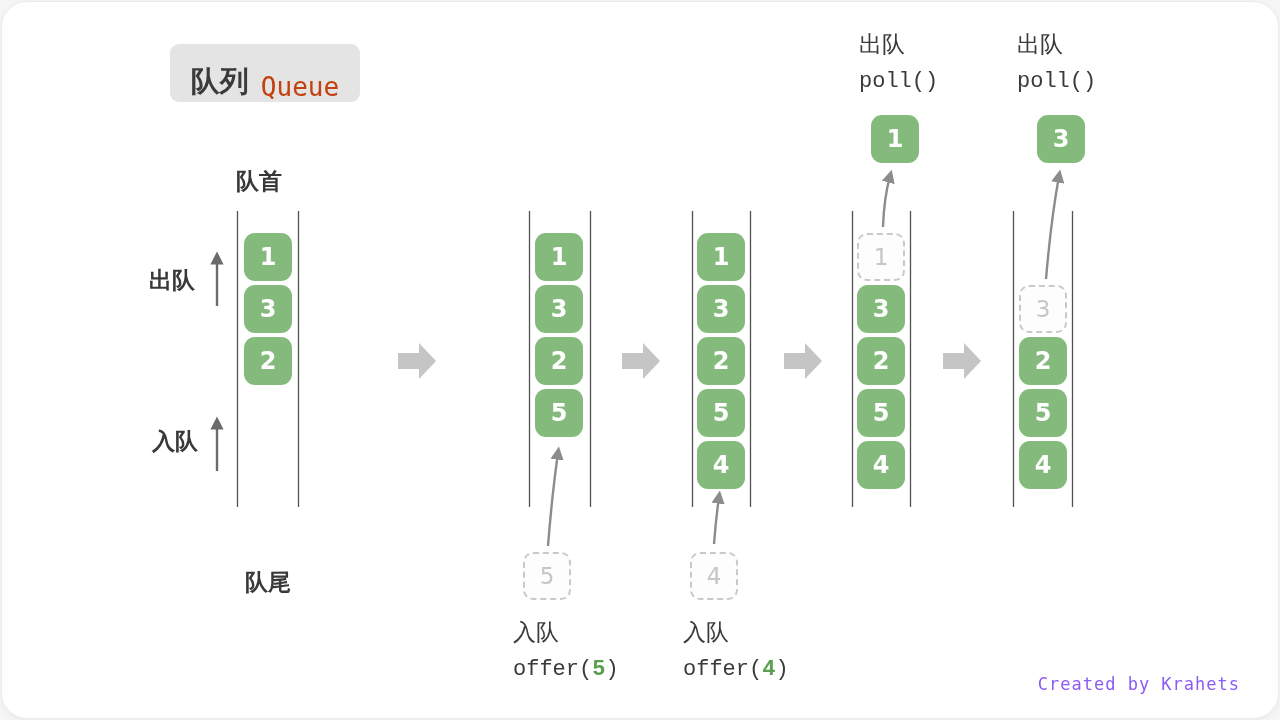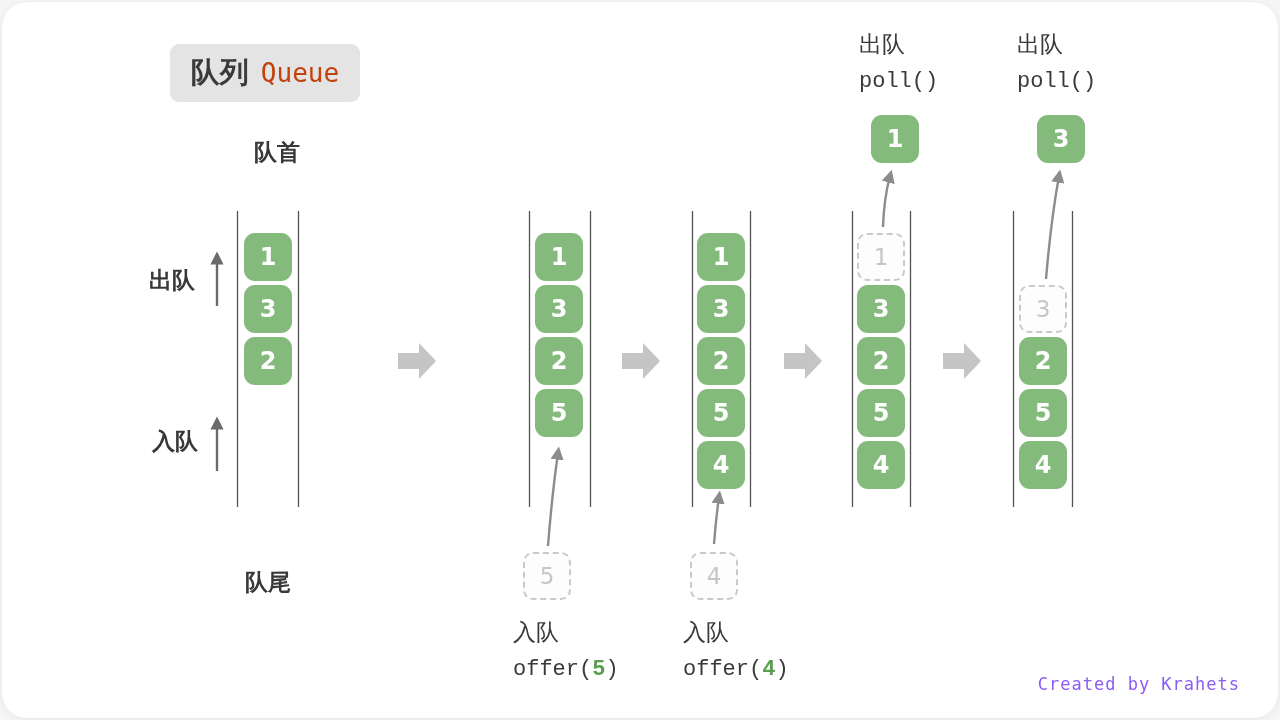--- a/index.html
+++ b/index.html
@@ -16,28 +16,28 @@
     position:absolute;left:1px;top:1px;right:1px;bottom:1px;
     background:#ffffff;border:1px solid #ececec;border-radius:26px;
     box-shadow:0 2px 8px rgba(0,0,0,0.05);
   }
   .overlay{position:absolute;left:0;top:0;width:1280px;height:720px;pointer-events:none;}
 
   
   .title-badge{
     position:absolute;left:170px;top:44px;width:190px;height:58px;
     background:#e4e4e4;border-radius:9px;
-    display:flex;align-items:center;justify-content:center;gap:12px;
+    display:flex;align-items:flex-end;justify-content:center;gap:12px;
   }
   .title-zh{font-size:29px;font-weight:bold;color:#3a3a3a;}
   .title-en{font-family:"DejaVu Sans Mono","Liberation Mono",monospace;font-size:26px;color:#c2410c;}
 
   
   .side-label{position:absolute;font-size:23px;font-weight:bold;color:#383838;white-space:nowrap;}
-  .lbl-front{left:236px;top:137px;width:64px;text-align:right;}
+  .lbl-front{left:236px;top:166px;width:64px;text-align:left;}
   .lbl-rear{left:236px;top:530px;width:64px;text-align:center;margin-top:37px;}
   .lbl-dequeue{left:149px;top:265px;}
   .lbl-enqueue{left:152px;top:426px;}
 
   
   .qbox{
     position:absolute;width:48px;height:48px;box-sizing:border-box;
     display:flex;align-items:center;justify-content:center;
   }
   .green{

